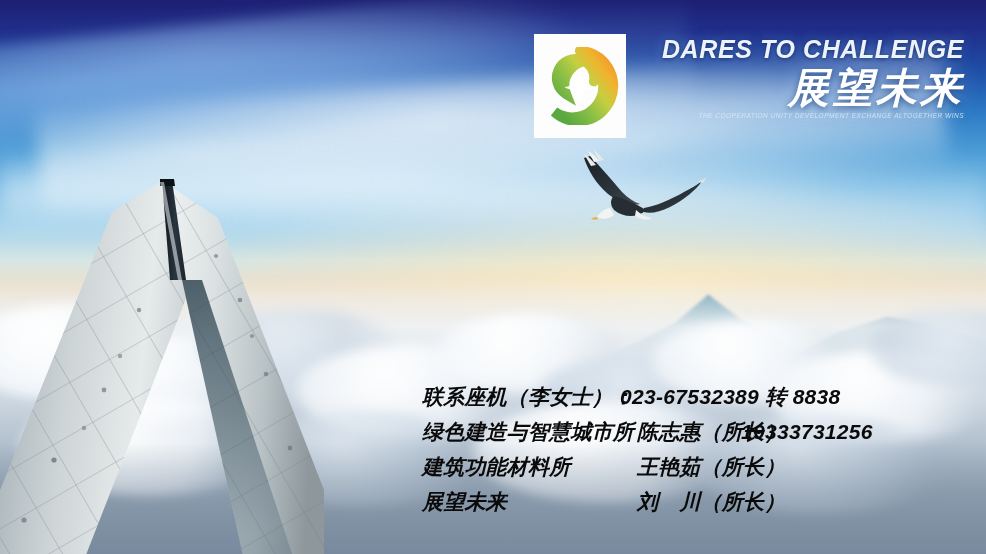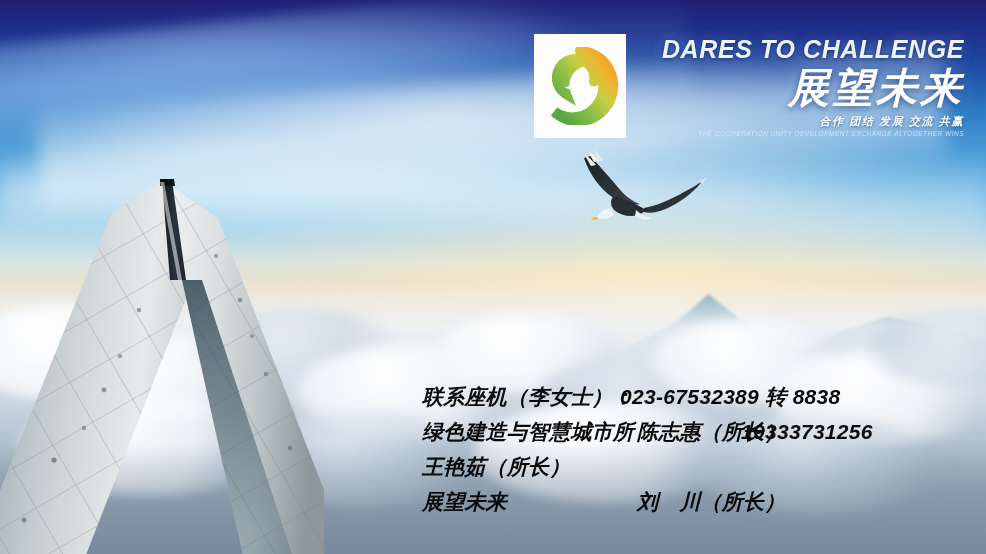--- a/index.html
+++ b/index.html
@@ -365,35 +365,35 @@
                  A24 24 0 1 1 68 44" fill="none" stroke="url(#swirl)" stroke-width="13" stroke-linecap="round"></path>
 
         <path d="M50 32 L55 47 L70 52 L55 57 L50 72 L45 57 L30 52 L45 47 Z" fill="#ffffff"></path>
       </svg>
     </div>
   </div>
 
   <div class="headline">
     <div class="headline-en">DARES TO CHALLENGE</div>
     <div class="headline-cn">展望未来</div>
-    <div class="headline-slogan">合作 团结 发展 交流 共赢</div>
     <div class="headline-slogan-en">THE COOPERATION UNITY DEVELOPMENT EXCHANGE ALTOGETHER WINS</div>
   </div>
 
   <div class="contacts">
     <div class="c-row row1">
       <span class="c-dept">联系座机（李女士）：</span>
       <span class="c-phone">023-67532389 转 8838</span>
     </div>
     <div class="c-row row-n">
       <span class="c-dept">绿色建造与智慧城市所</span>
       <span class="c-person">陈志惠（所长）</span>
       <span class="c-phone">19333731256</span>
     </div>
     <div class="c-row row-n">
+      <span class="c-dept">建筑功能材料所</span>
       <span class="c-person">王艳茹（所长）</span>
     </div>
     <div class="c-row row-n">
       <span class="c-dept">展望未来</span>
       <span class="c-person">刘　川（所长）</span>
     </div>
   </div>
 
 </div>
 

